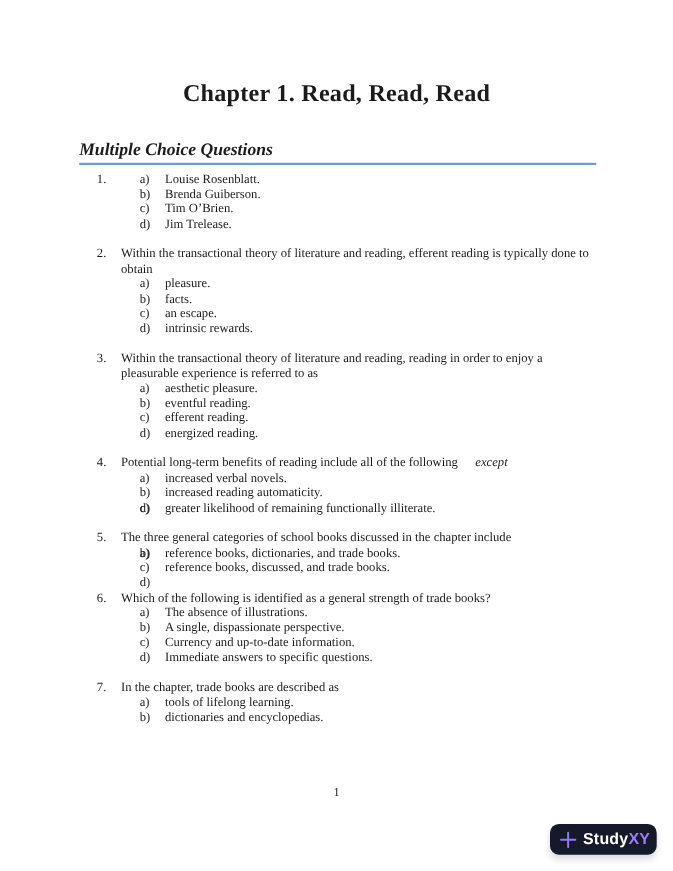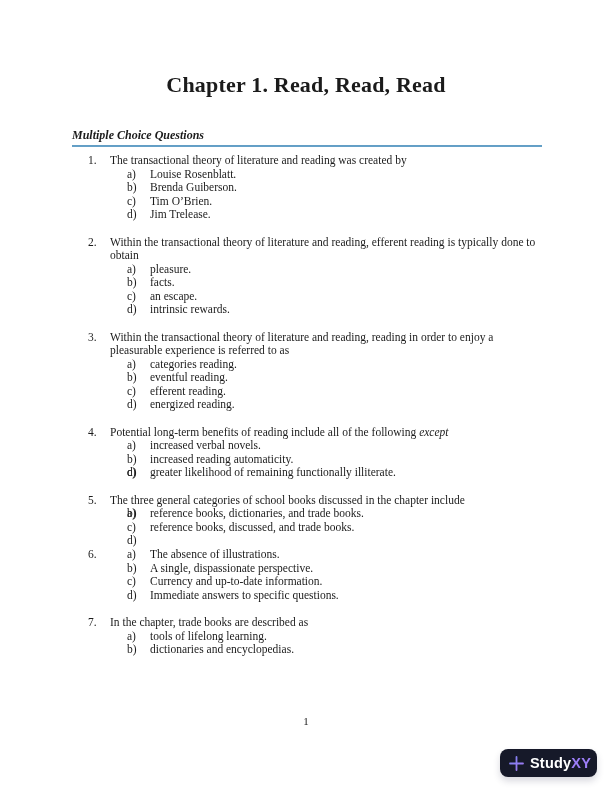--- a/index.html
+++ b/index.html
@@ -16,21 +16,21 @@
     margin:0;
     padding-top:72px;
     text-align:center;
     font-size:22px;
     font-weight:bold;
     letter-spacing:.2px;
   }
   .section-head{
     margin:30px 0 0 72px;
     width:470px;
-    font-size:12px;
+    font-size:16px;
     font-weight:bold;
     font-style:italic;
     padding-bottom:2px;
     border-bottom:2.5px solid transparent;
     border-image:linear-gradient(to bottom,#17486e,#66a2c9) 1;
   }
   .questions{
     margin:7px 0 0 88px;
     width:460px;
     font-size:11.5px;
@@ -38,21 +38,21 @@
   }
   .question{
     position:relative;
     padding-left:22px;
     margin-bottom:14px;
   }
   .q-num{
     position:absolute;
     left:0;top:0;
   }
-  .q-text em{font-style:italic;}
+  .q-text em{font-style:italic;margin-left:13px;}
   .option{
     position:relative;
     padding-left:40px;
   }
   .opt-label{
     position:absolute;
     left:17px;top:0;
   }
   .page-number{
     position:absolute;
@@ -97,40 +97,39 @@
 <div class="page">
 
   <h1 class="doc-title">Chapter 1. Read, Read, Read</h1>
 
   <div class="section-head">Multiple Choice Questions</div>
 
   <div class="questions">
 
     <div class="question">
       <span class="q-num">1.</span>
-      <span class="q-text"><span>The transactional theory of literature and reading was created by</span><em></em></span>
       <div class="option"><span class="opt-label">a)</span><span>Louise Rosenblatt.</span></div>
       <div class="option"><span class="opt-label">b)</span><span>Brenda Guiberson.</span></div>
       <div class="option"><span class="opt-label">c)</span><span>Tim O’Brien.</span></div>
       <div class="option"><span class="opt-label">d)</span><span>Jim Trelease.</span></div>
     </div>
 
     <div class="question">
       <span class="q-num">2.</span>
       <span class="q-text"><span>Within the transactional theory of literature and reading, efferent reading is typically done to obtain</span><em></em></span>
       <div class="option"><span class="opt-label">a)</span><span>pleasure.</span></div>
       <div class="option"><span class="opt-label">b)</span><span>facts.</span></div>
       <div class="option"><span class="opt-label">c)</span><span>an escape.</span></div>
       <div class="option"><span class="opt-label">d)</span><span>intrinsic rewards.</span></div>
     </div>
 
     <div class="question">
       <span class="q-num">3.</span>
       <span class="q-text"><span>Within the transactional theory of literature and reading, reading in order to enjoy a pleasurable experience is referred to as</span><em></em></span>
-      <div class="option"><span class="opt-label">a)</span><span>categories reading.</span></div>
+      <div class="option"><span class="opt-label">a)</span><span>aesthetic pleasure.</span></div>
       <div class="option"><span class="opt-label">b)</span><span>eventful reading.</span></div>
       <div class="option"><span class="opt-label">c)</span><span>efferent reading.</span></div>
       <div class="option"><span class="opt-label">d)</span><span>energized reading.</span></div>
     </div>
 
     <div class="question">
       <span class="q-num">4.</span>
       <span class="q-text"><span>Potential long-term benefits of reading include all of the following </span><em>except</em></span>
       <div class="option"><span class="opt-label">a)</span><span>increased verbal novels.</span></div>
       <div class="option"><span class="opt-label">b)</span><span>increased reading automaticity.</span></div>
@@ -142,20 +141,21 @@
       <span class="q-num">5.</span>
       <span class="q-text"><span>The three general categories of school books discussed in the chapter include</span><em></em></span>
       <div class="option"><span class="opt-label">a)</span></div>
       <div class="option"><span class="opt-label">b)</span><span>reference books, dictionaries, and trade books.</span></div>
       <div class="option"><span class="opt-label">c)</span><span>reference books, discussed, and trade books.</span></div>
       <div class="option"><span class="opt-label">d)</span></div>
     </div>
 
     <div class="question">
       <span class="q-num">6.</span>
+      <span class="q-text"><span>Which of the following is identified as a general strength of trade books?</span><em></em></span>
       <div class="option"><span class="opt-label">a)</span><span>The absence of illustrations.</span></div>
       <div class="option"><span class="opt-label">b)</span><span>A single, dispassionate perspective.</span></div>
       <div class="option"><span class="opt-label">c)</span><span>Currency and up-to-date information.</span></div>
       <div class="option"><span class="opt-label">d)</span><span>Immediate answers to specific questions.</span></div>
     </div>
 
     <div class="question">
       <span class="q-num">7.</span>
       <span class="q-text"><span>In the chapter, trade books are described as</span><em></em></span>
       <div class="option"><span class="opt-label">a)</span><span>tools of lifelong learning.</span></div>

